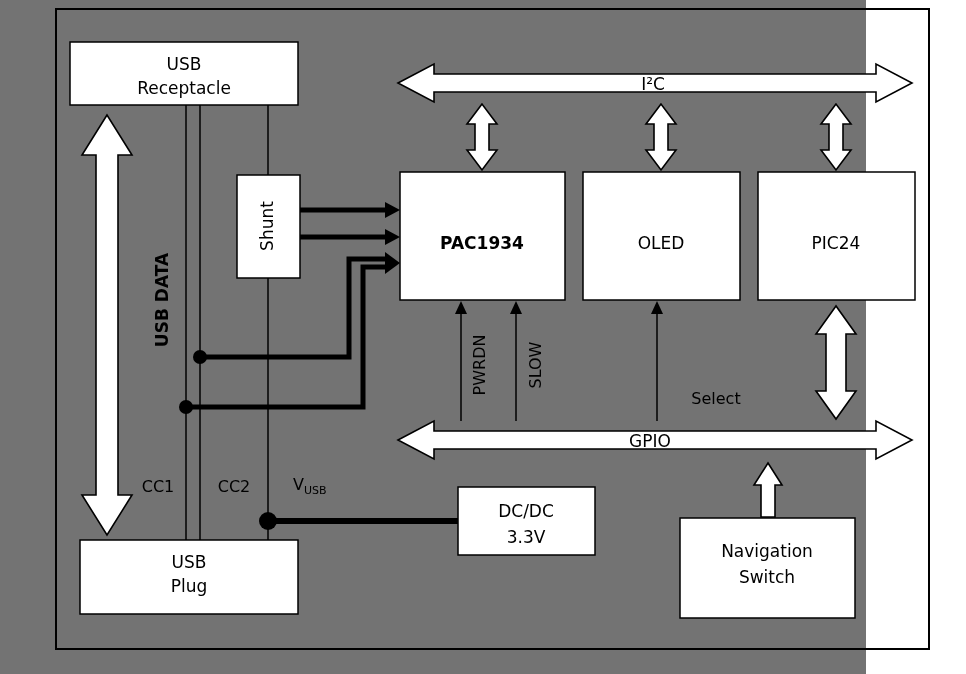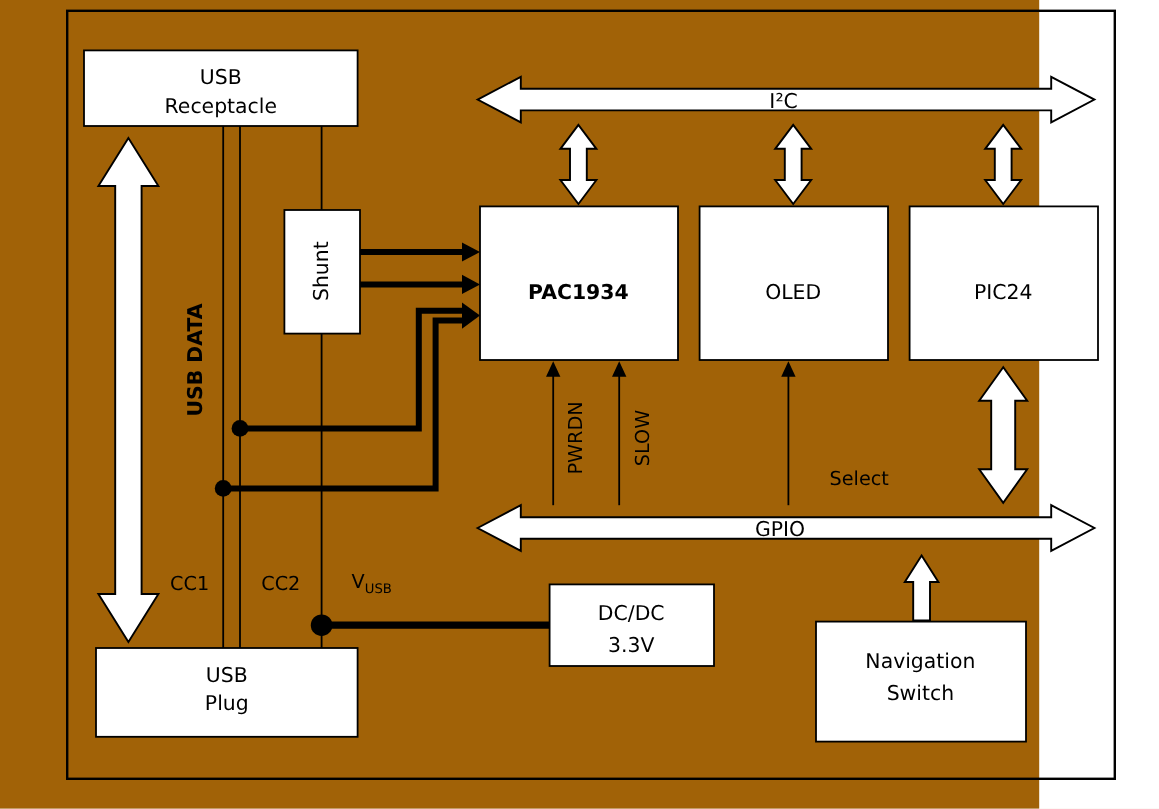--- a/index.html
+++ b/index.html
@@ -1,16 +1,16 @@
 <!DOCTYPE html>
 <html><head>
 <meta charset="utf-8">
 <style>
   html, body { margin: 0; padding: 0; background: #ffffff; }
-  .stage { position: relative; width: 866px; height: 674px; background: #a16207; }
+  .stage { position: relative; width: 866px; height: 674px; background: #737373; }
   svg { display: block; }
   .box { fill: #ffffff; stroke: #000000; stroke-width: 1.5; }
   .border { fill: none; stroke: #000000; stroke-width: 2; }
   .thin { stroke: #000000; stroke-width: 1.5; fill: none; }
   .thick { stroke: #000000; stroke-width: 5; fill: none; }
   .thicker { stroke: #000000; stroke-width: 6; fill: none; }
   .arrow-outline { fill: #ffffff; stroke: #000000; stroke-width: 1.6; stroke-linejoin: miter; }
   .head { fill: #000000; stroke: none; }
   .dot { fill: #000000; stroke: none; }
   text { font-family: "DejaVu Sans", "Liberation Sans", sans-serif; font-size: 17px; fill: #000000; }

